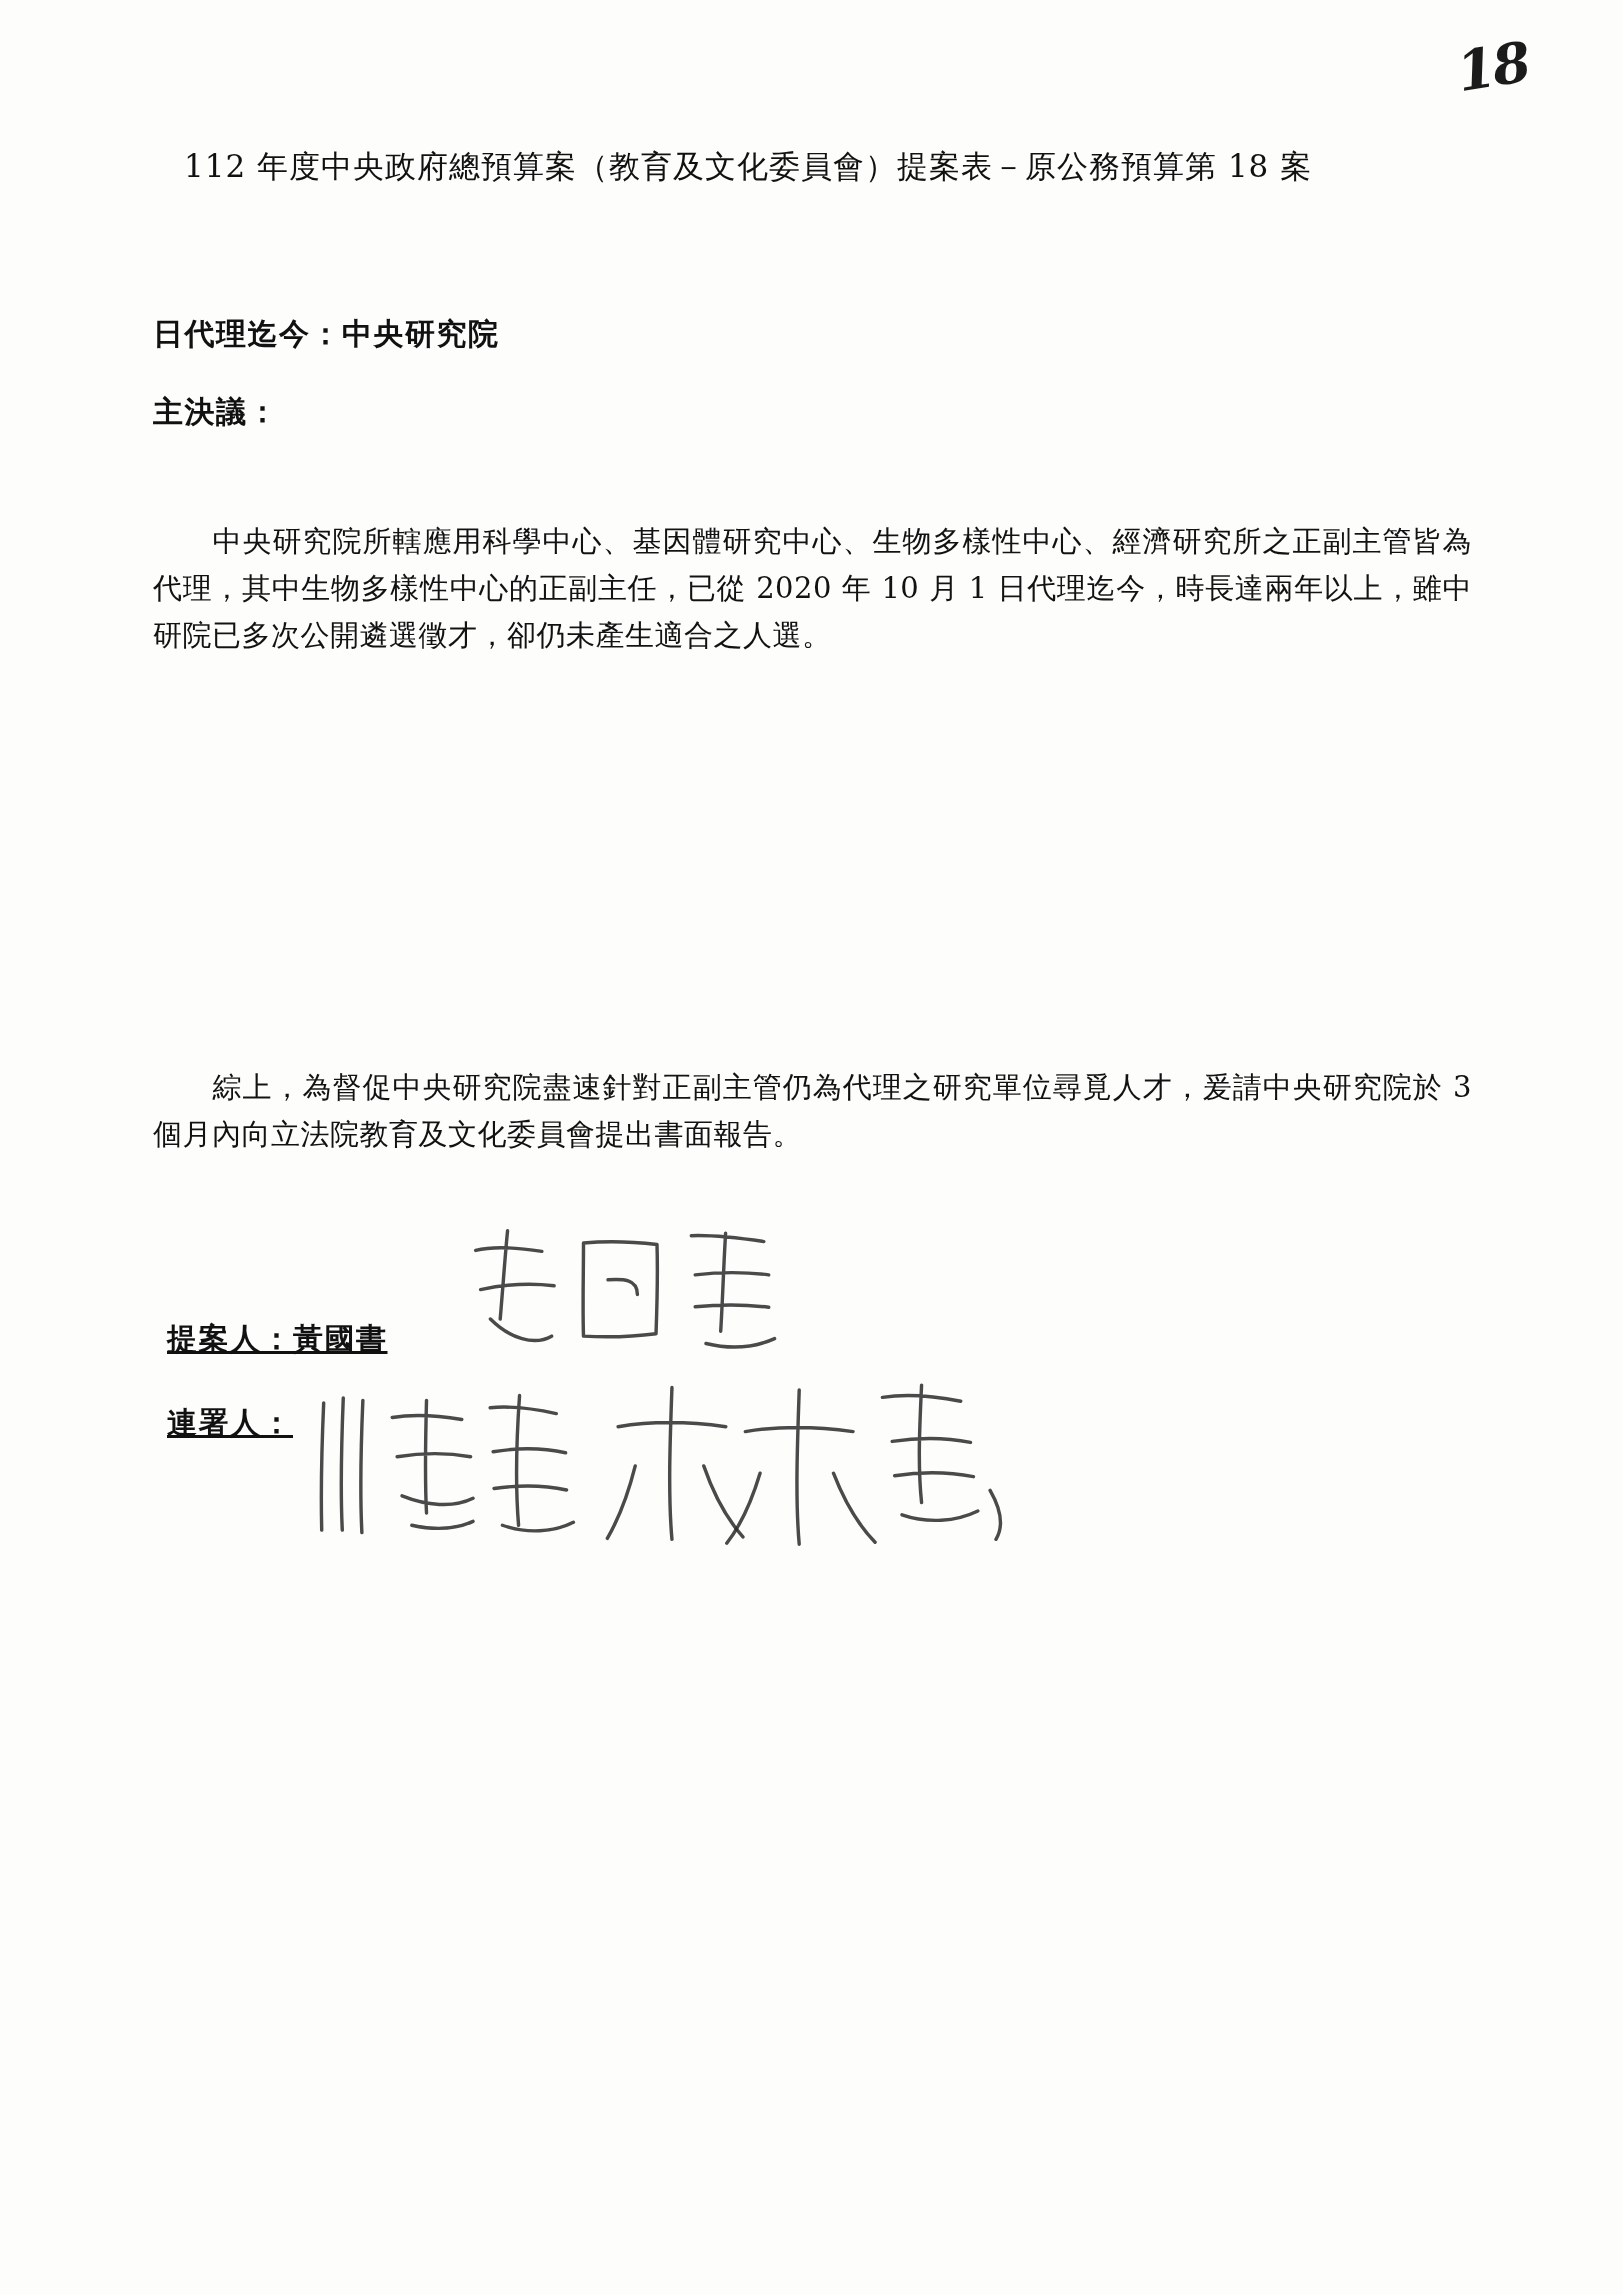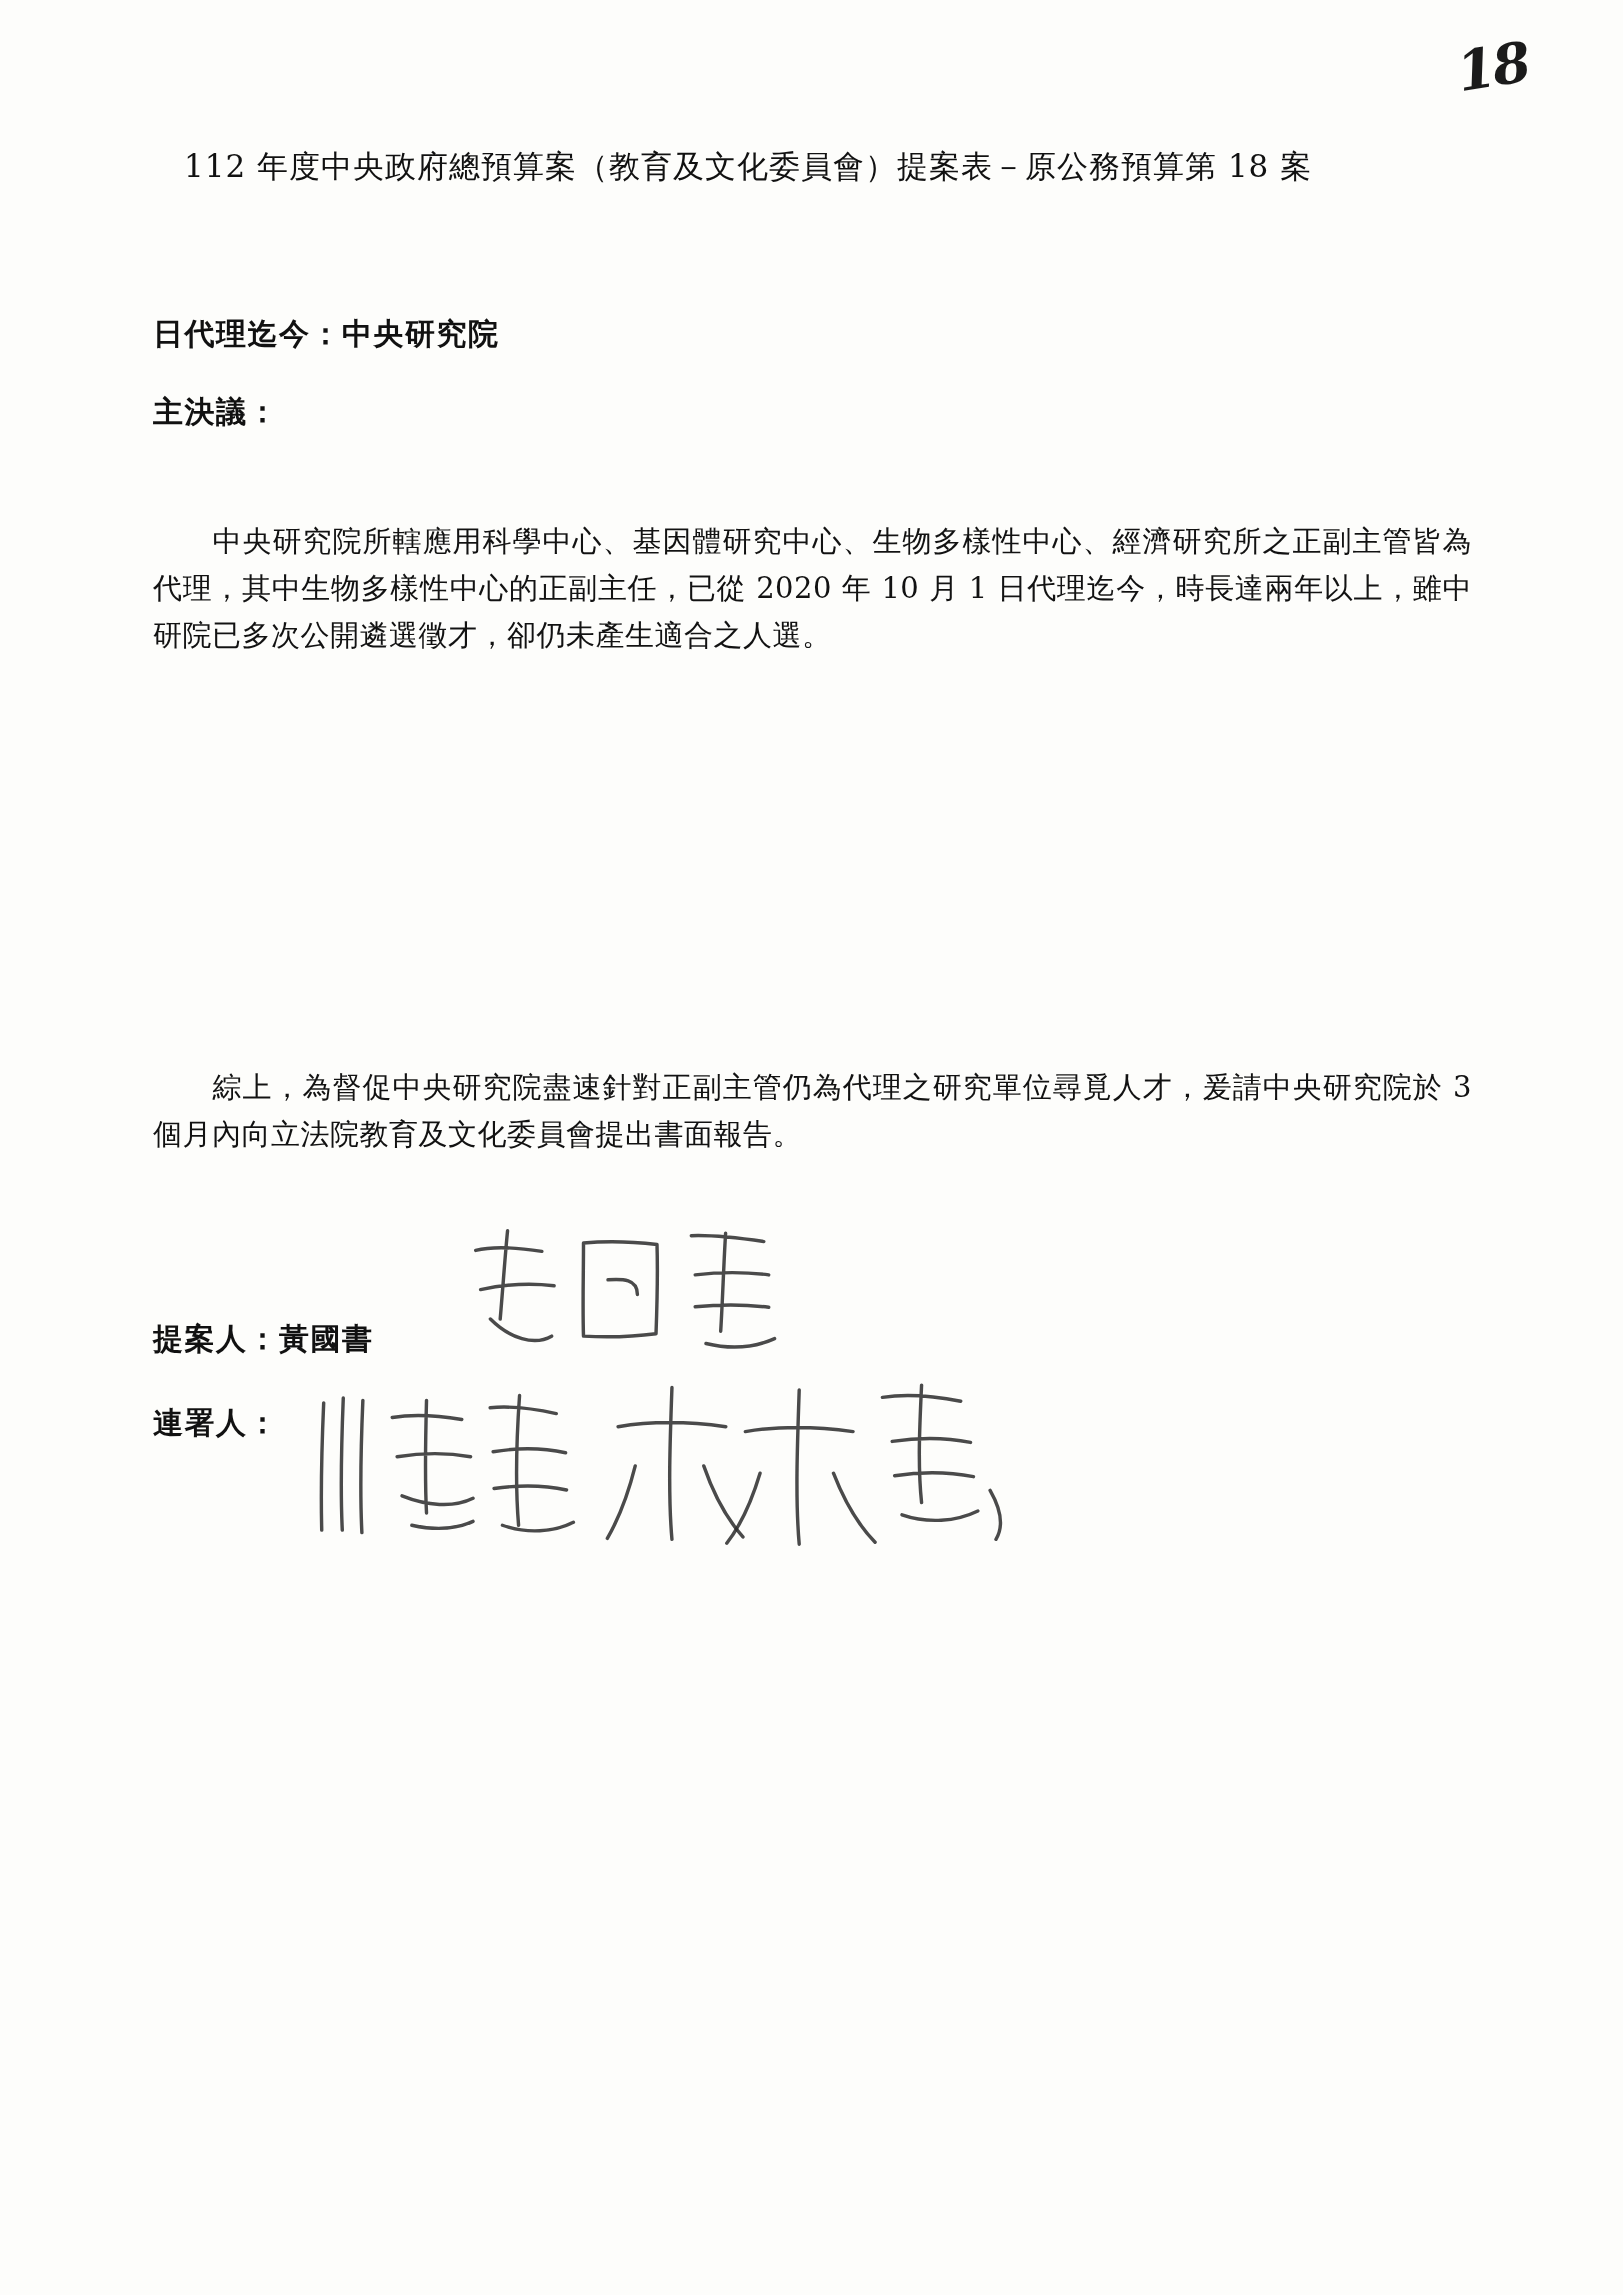--- a/index.html
+++ b/index.html
@@ -79,25 +79,26 @@
   }
 
   .body-block .indent { display: inline-block; width: 59px; }
 
   #para-1 { top: 518px; }
   #para-2 { top: 775px; }
   #para-3 { top: 1064px; }
 
   .signature-row {
     position: absolute;
-    left: 153px;
+    left: 167px;
     font-size: 30px;
     font-weight: 700;
     letter-spacing: 1.5px;
     color: #111;
+    text-decoration: underline;
   }
   #proposer-row { top: 1319px; }
   #cosigner-row { top: 1403px; }
 
   
   .sig-ink {
     position: absolute;
     pointer-events: none;
   }
   #sig-proposer { left: 461px; top: 1221px; width: 343px; height: 147px; }

